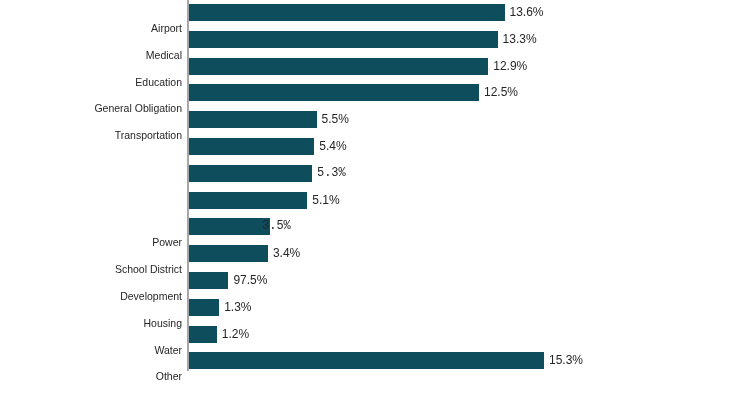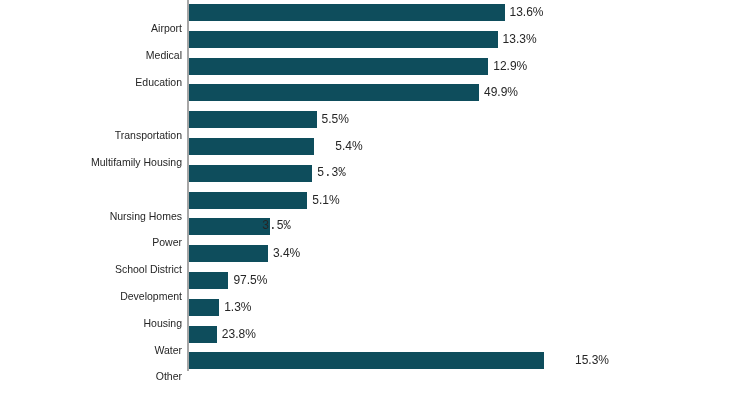--- a/index.html
+++ b/index.html
@@ -80,39 +80,38 @@
         <div class="cat-label">Medical</div>
         <div class="bar" style="width: 308.56px; background: rgb(14, 77, 92);"></div>
         <div class="val-label" style="left: 502.56px;">13.3%</div>
       </div>
       <div class="bar-row" style="top: 57.6px;">
         <div class="cat-label">Education</div>
         <div class="bar" style="width: 299.28px; background: rgb(14, 77, 92);"></div>
         <div class="val-label" style="left: 493.28px; text-align: right;">12.9%</div>
       </div>
       <div class="bar-row" style="top: 84.4px;">
+        <div class="cat-label">General Obligation</div>
         <div class="bar" style="width: 290px; background: rgb(14, 77, 92);"></div>
-        <div class="val-label" style="left: 484px;">49.9%</div>
+        <div class="val-label" style="left: 484px;">12.5%</div>
       </div>
       <div class="bar-row" style="top: 111.2px;">
         <div class="cat-label">Transportation</div>
         <div class="bar" style="width: 127.6px; background: rgb(14, 77, 92);"></div>
         <div class="val-label" style="left: 321.6px;">5.5%</div>
       </div>
       <div class="bar-row" style="top: 138px;">
-        <div class="cat-label">Multifamily Housing</div>
         <div class="bar" style="width: 125.28px; background: rgb(14, 77, 92);"></div>
-        <div class="val-label" style="left: 319.28px; margin-left: 16px;">5.4%</div>
+        <div class="val-label" style="left: 319.28px;">5.4%</div>
       </div>
       <div class="bar-row" style="top: 164.8px;">
         <div class="bar" style="width: 122.96px; background: rgb(14, 77, 92);"></div>
         <div class="val-label" style="left: 316.96px; font-family: Liberation Mono, monospace;">5.3%</div>
       </div>
       <div class="bar-row" style="top: 191.6px;">
-        <div class="cat-label">Nursing Homes</div>
         <div class="bar" style="width: 118.32px; background: rgb(14, 77, 92);"></div>
         <div class="val-label" style="left: 312.32px;">5.1%</div>
       </div>
       <div class="bar-row" style="top: 218.4px;">
         <div class="cat-label">Power</div>
         <div class="bar" style="width: 81.2px; background: rgb(14, 77, 92);"></div>
         <div class="val-label" style="left: 262px; font-family: Liberation Mono, monospace;">3.5%</div>
       </div>
       <div class="bar-row" style="top: 245.2px;">
         <div class="cat-label">School District</div>
@@ -125,22 +124,22 @@
         <div class="val-label" style="left: 233.44px;">97.5%</div>
       </div>
       <div class="bar-row" style="top: 298.8px;">
         <div class="cat-label">Housing</div>
         <div class="bar" style="width: 30.16px; background: rgb(14, 77, 92);"></div>
         <div class="val-label" style="left: 224.16px;">1.3%</div>
       </div>
       <div class="bar-row" style="top: 325.6px;">
         <div class="cat-label">Water</div>
         <div class="bar" style="width: 27.84px; background: rgb(14, 77, 92);"></div>
-        <div class="val-label" style="left: 221.84px;">23.8%</div>
+        <div class="val-label" style="left: 221.84px;">1.2%</div>
       </div>
       <div class="bar-row" style="top: 352.4px;">
         <div class="cat-label">Other</div>
         <div class="bar" style="width: 354.96px; background: rgb(14, 77, 92);"></div>
-        <div class="val-label" style="left: 575px;">15.3%</div>
+        <div class="val-label" style="left: 549px;">15.3%</div>
       </div>
     </div>
 
 </div>
 
 </body></html>

